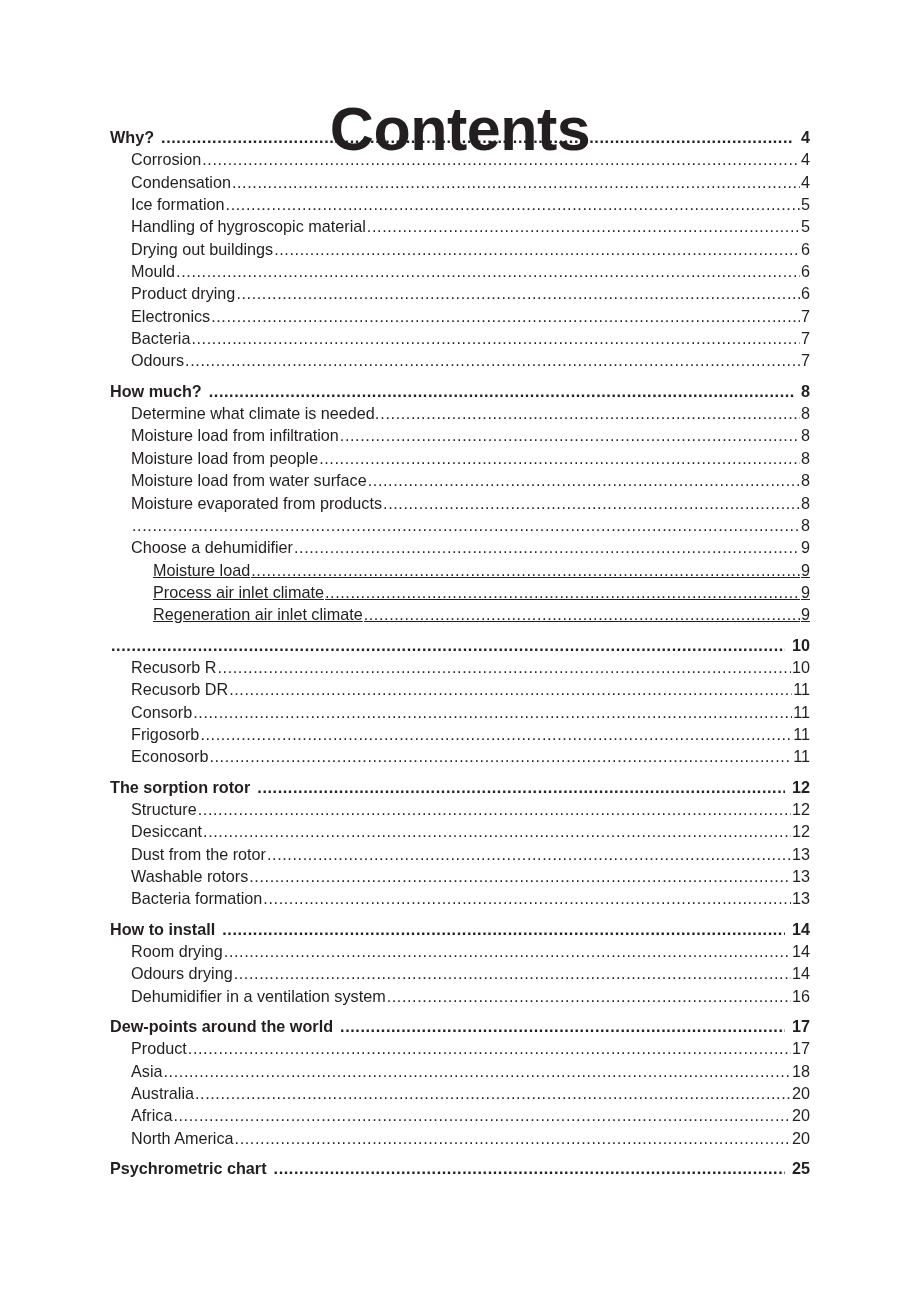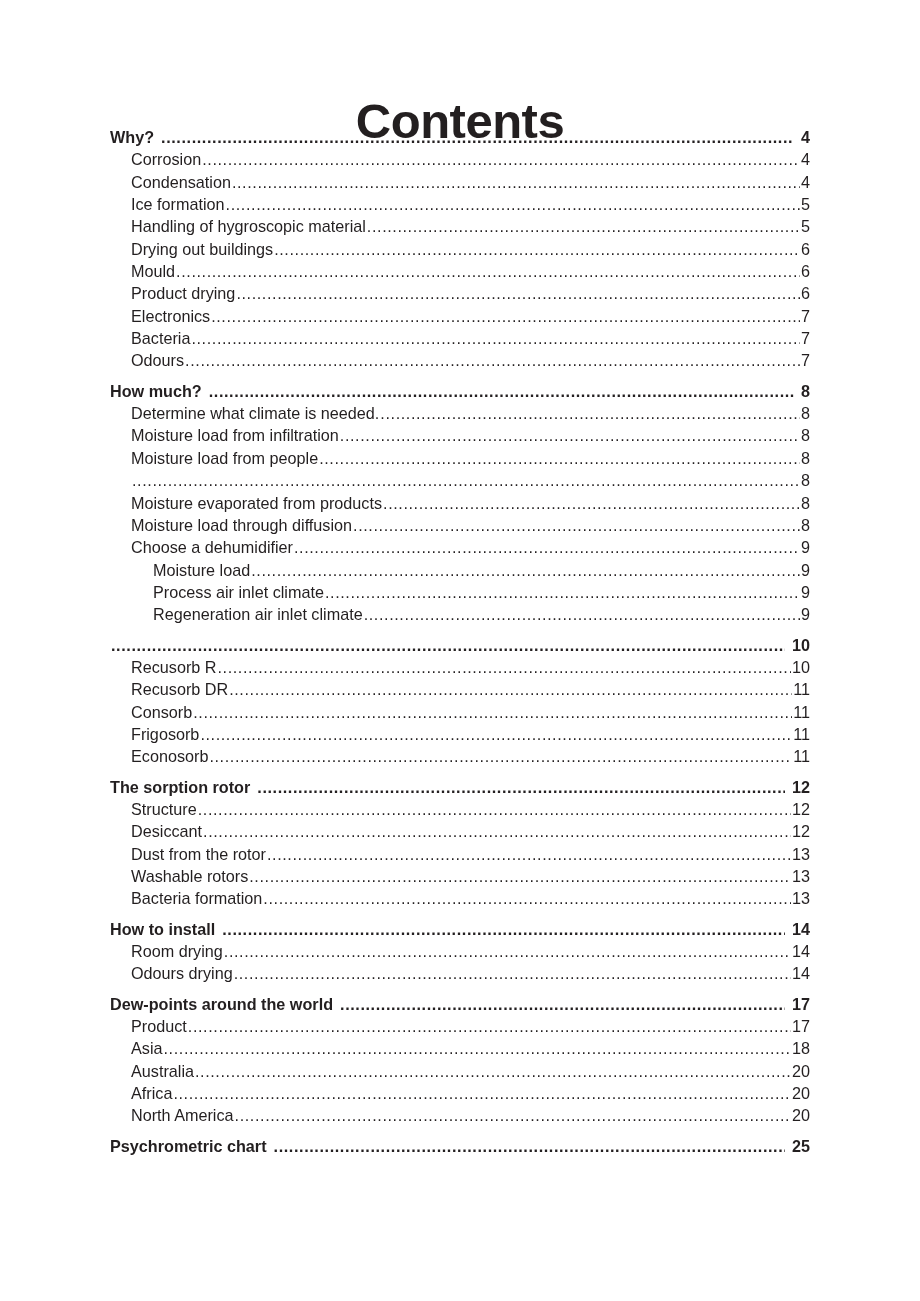--- a/index.html
+++ b/index.html
@@ -1,26 +1,26 @@
 <!DOCTYPE html>
 <html><head>
 <meta charset="utf-8">
 <style>
   html, body { margin: 0; padding: 0; background: #ffffff; }
   body { width: 920px; height: 1301px; position: relative; overflow: hidden;
          font-family: "Liberation Sans", sans-serif; color: #231f20; }
   .title { position: absolute; top: 58px; left: 0; width: 920px; text-align: center;
-           font-size: 49px; font-weight: bold; letter-spacing: -0.5px; line-height: 60px; }
+           font-size: 61px; font-weight: bold; letter-spacing: -0.5px; line-height: 60px; }
   .toc { position: absolute; top: 126px; left: 110px; width: 700px; }
   .section { margin-bottom: 8px; }
   .row { display: flex; align-items: baseline; height: 22.35px; line-height: 22.35px;
          font-size: 16.2px; white-space: nowrap; overflow: hidden; }
   .row.l0 { font-weight: bold; gap: 6px; }
   .row.l1 { padding-left: 21px; align-items: center; }
-  .row.l2 { padding-left: 43px; }
+  .row.l2 { padding-left: 43px; text-decoration: underline; }
   .row .label { flex: 0 0 auto; }
   .row .leader { flex: 1 1 auto; overflow: hidden; margin: 0 1px; letter-spacing: 0.6px; }
   .row .leader::after { content: "........................................................................................................................................................................................................................................"; }
   .row .page { flex: 0 0 auto; text-align: right; }
 </style>
 </head>
 <body>
 
 <h1 class="title">Contents</h1>
 
@@ -97,30 +97,30 @@
         <span class="label">Moisture load from infiltration</span>
         <span class="leader"></span>
         <span class="page">8</span>
       </div>
       <div class="row l1">
         <span class="label">Moisture load from people</span>
         <span class="leader"></span>
         <span class="page">8</span>
       </div>
       <div class="row l1">
+        <span class="label">Moisture load from water surface</span>
         <span class="leader"></span>
         <span class="page">8</span>
       </div>
       <div class="row l1">
         <span class="label">Moisture evaporated from products</span>
         <span class="leader"></span>
         <span class="page">8</span>
       </div>
       <div class="row l1">
-        <span class="label">Moisture load through diffusion</span>
         <span class="leader"></span>
         <span class="page">8</span>
       </div>
       <div class="row l1">
         <span class="label">Choose a dehumidifier</span>
         <span class="leader"></span>
         <span class="page">9</span>
       </div>
       <div class="row l2">
         <span class="label">Moisture load</span>
@@ -209,20 +209,25 @@
       </div>
       <div class="row l1">
         <span class="label">Room drying</span>
         <span class="leader"></span>
         <span class="page">14</span>
       </div>
       <div class="row l1">
         <span class="label">Odours drying</span>
         <span class="leader"></span>
         <span class="page">14</span>
+      </div>
+      <div class="row l1">
+        <span class="label">Dehumidifier in a ventilation system</span>
+        <span class="leader"></span>
+        <span class="page">16</span>
       </div>
     </div>
     <div class="section">
       <div class="row l0">
         <span class="label">Dew-points around the world</span>
         <span class="leader"></span>
         <span class="page">17</span>
       </div>
       <div class="row l1">
         <span class="label">Product</span>

